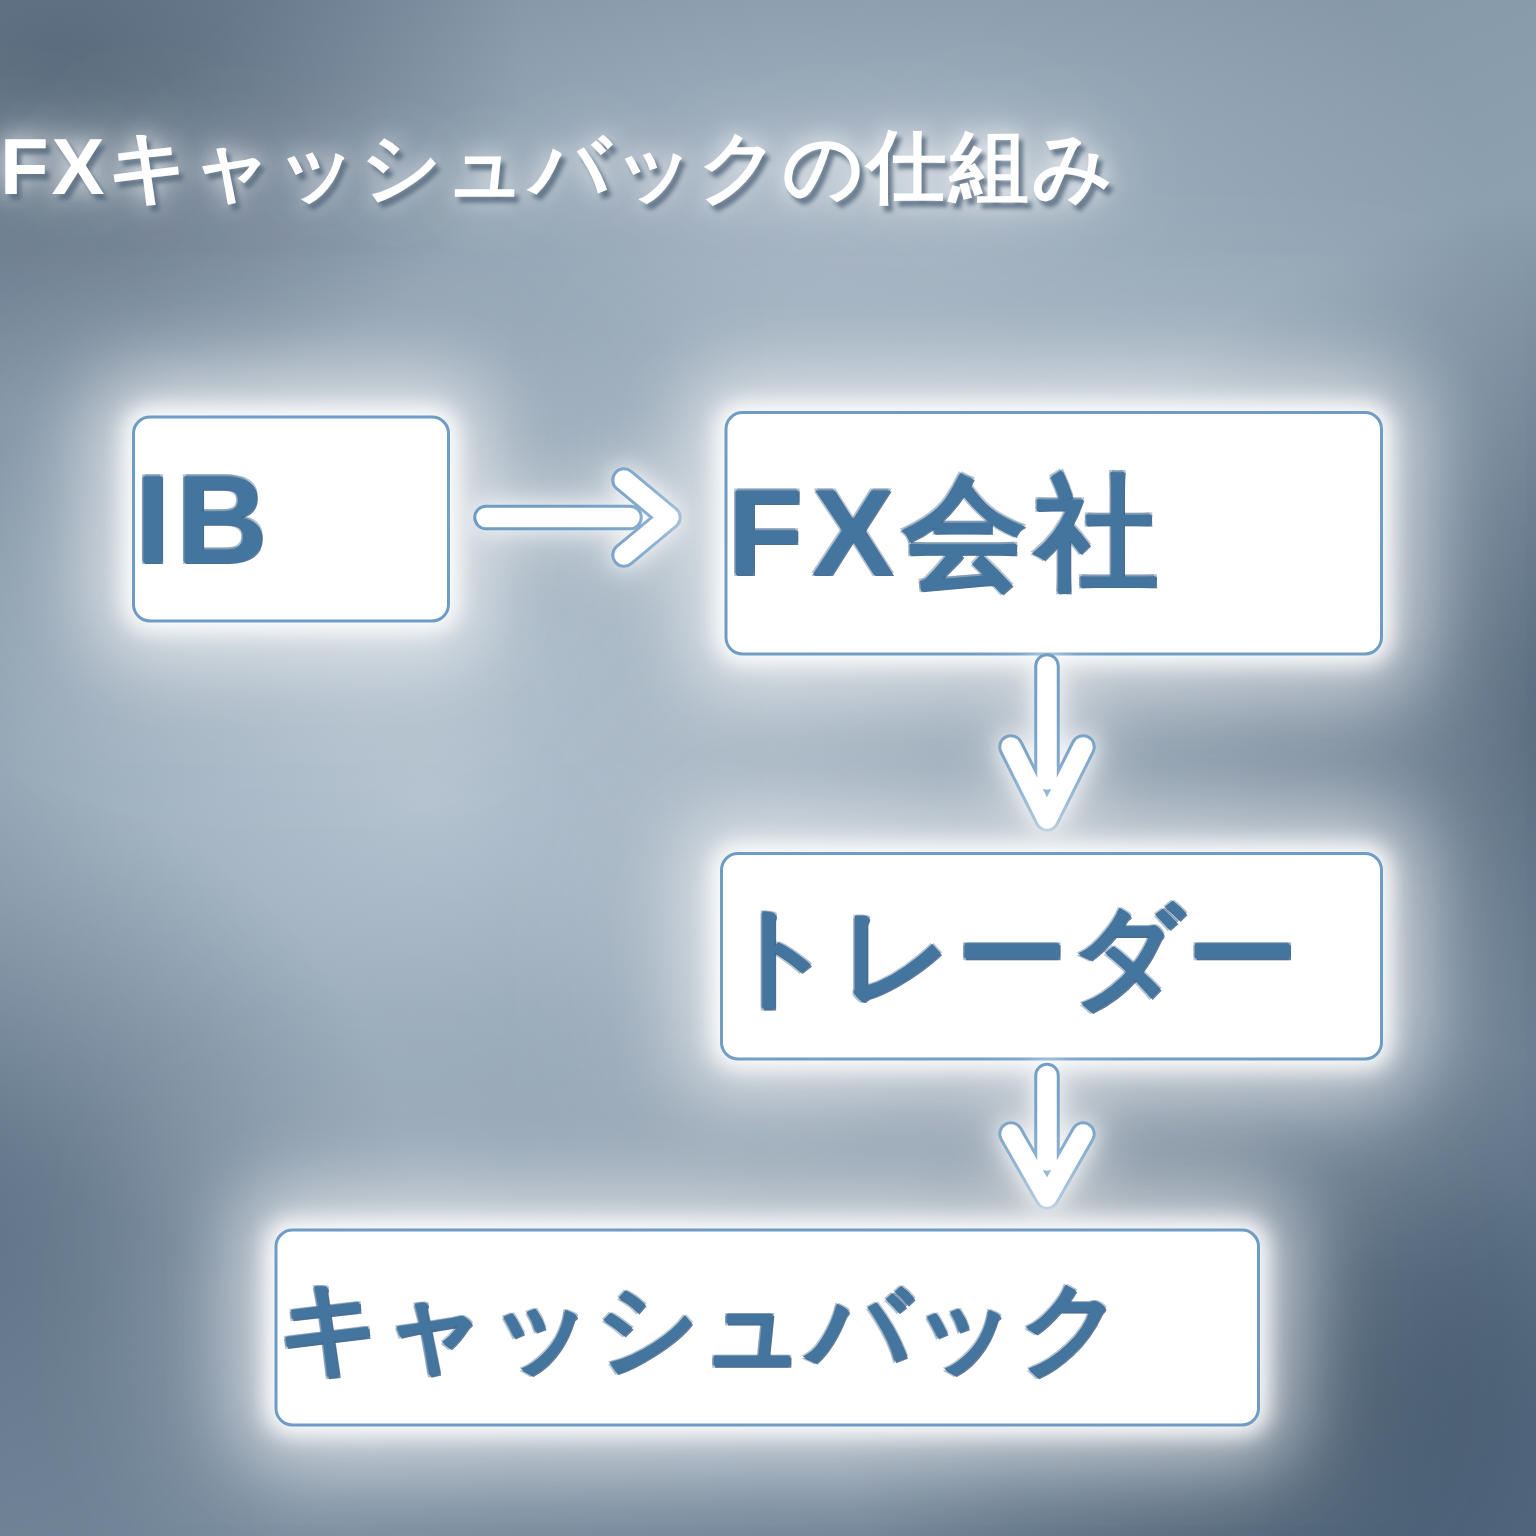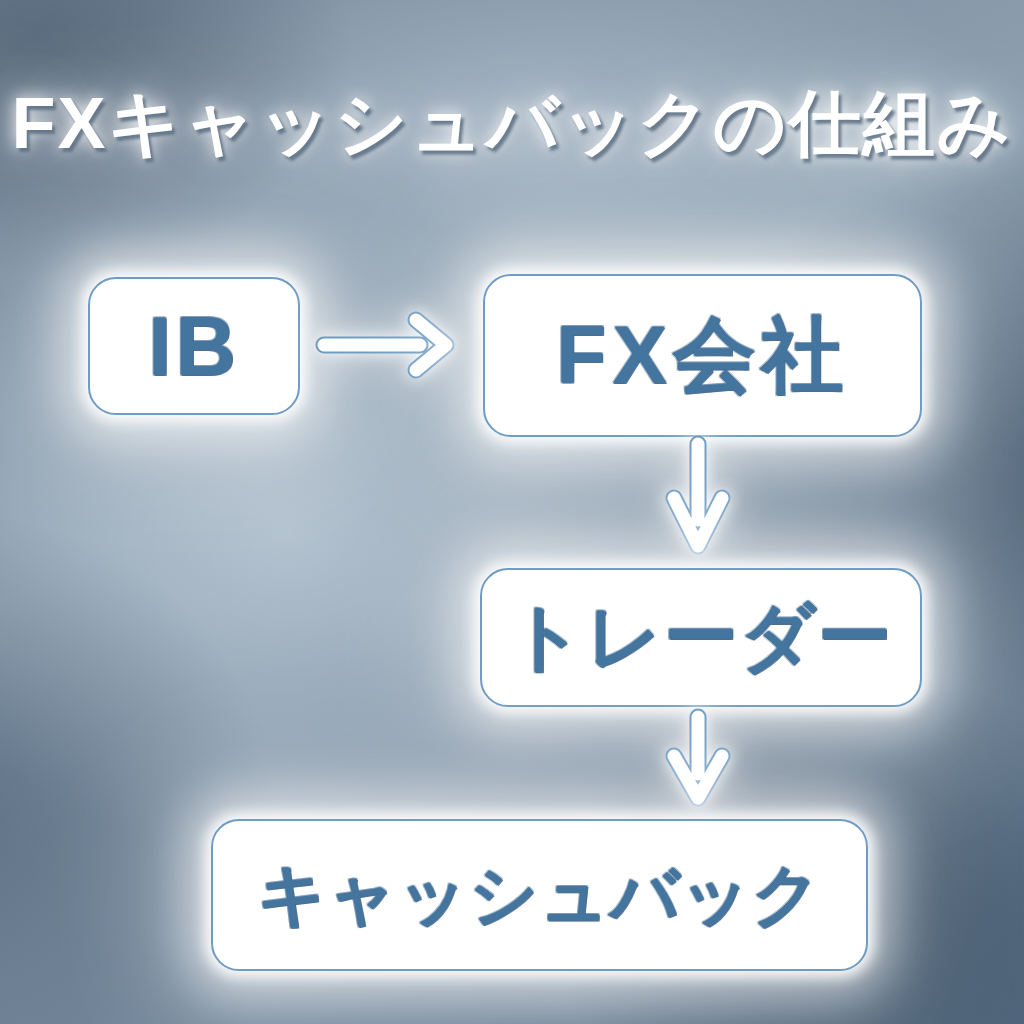--- a/index.html
+++ b/index.html
@@ -21,60 +21,58 @@
       radial-gradient(56% 44% at 28% 52%, rgba(214,225,235,0.55), rgba(214,225,235,0) 72%),
       radial-gradient(62% 30% at 52% 13%, rgba(198,211,223,0.50), rgba(198,211,223,0) 72%),
       linear-gradient(155deg, #76889b 0%, #8da0b0 40%, #8093a5 62%, #5b7187 100%);
   }
 
   .page-title {
     position: absolute;
     left: 0;
     top: 76px;
     width: 1024px;
-    text-align: center;
-    font-size: 72px;
+    font-size: 53px;
     font-weight: bold;
     letter-spacing: 2px;
     color: #ffffff;
     white-space: nowrap;
     text-shadow:
       3px 4px 3px rgba(88,108,128,0.85),
       0 0 16px rgba(255,255,255,0.95),
       0 0 42px rgba(255,255,255,0.75),
       0 0 90px rgba(255,255,255,0.55);
   }
 
   .node {
     position: absolute;
     box-sizing: border-box;
     background: #ffffff;
     border: 2px solid #6f9cc4;
-    border-radius: 28px;
+    border-radius: 12px;
     display: flex;
     align-items: center;
-    justify-content: center;
     font-weight: bold;
     color: #44759f;
     white-space: nowrap;
     text-shadow:
       1px 1px 0 rgba(40,82,125,0.75),
       -1px -1px 0 rgba(40,82,125,0.35),
       1px -1px 0 rgba(40,82,125,0.35),
       -1px 1px 0 rgba(40,82,125,0.35);
     box-shadow:
       0 0 14px 6px rgba(255,255,255,0.95),
       0 0 48px 26px rgba(255,255,255,0.55),
       0 0 110px 55px rgba(255,255,255,0.25);
   }
 
   .node-ib       { left:  88px; top: 277px; width: 212px; height: 138px; font-size: 84px; letter-spacing: 4px; }
   .node-fx      { left: 483px; top: 274px; width: 439px; height: 163px; font-size: 82px; letter-spacing: 6px; }
   .node-trader  { left: 480px; top: 568px; width: 442px; height: 139px; font-size: 74px; letter-spacing: 2px; }
-  .node-cashback{ left: 183px; top: 819px; width: 657px; height: 152px; font-size: 68px; letter-spacing: 1px; margin-left: 28px; }
+  .node-cashback{ left: 183px; top: 819px; width: 657px; height: 132px; font-size: 68px; letter-spacing: 1px; }
 
   .arrow {
     position: absolute;
     filter: drop-shadow(0 0 8px rgba(255,255,255,0.95)) drop-shadow(0 0 22px rgba(255,255,255,0.6));
   }
   .arrow-right  { left: 312px; top: 308px; }
   .arrow-down-1 { left: 662px; top: 434px; }
   .arrow-down-2 { left: 662px; top: 708px; }
 
   .arrow svg { display: block; }

